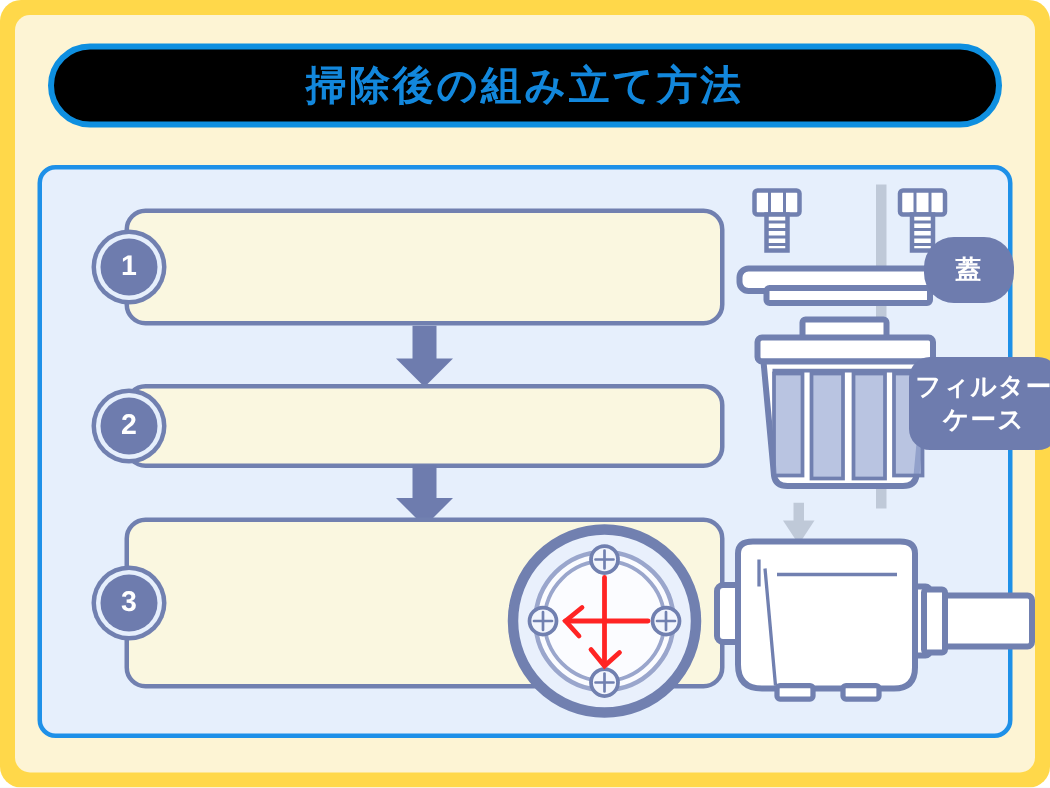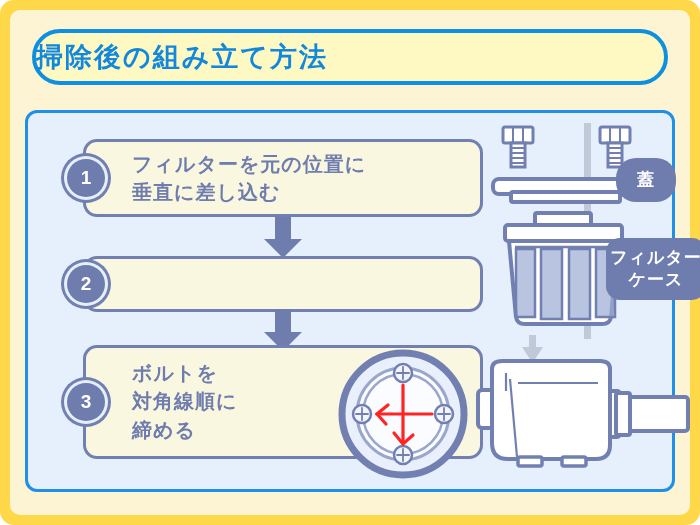--- a/index.html
+++ b/index.html
@@ -33,25 +33,26 @@
   }
 
   
   .title-pill {
     position: absolute;
     left: 32px;
     top: 29px;
     width: 636px;
     height: 56px;
     box-sizing: border-box;
-    background: #fef9c3;
+    background: #000000;
     border: 4px solid #0E8FE0;
     border-radius: 28px;
     display: flex;
     align-items: center;
+    justify-content: center;
   }
   .title-text {
     color: #1287DC;
     font-size: 27px;
     font-weight: bold;
     letter-spacing: 2px;
     line-height: 1;
   }
 
   
@@ -153,41 +154,36 @@
   <div class="inner-bg"></div>
 
   <div class="title-pill">
     <div class="title-text">掃除後の組み立て方法</div>
   </div>
 
   <div class="panel">
 
     <div class="step-box" id="step-1">
       <div class="badge">1</div>
-      <div class="step-text">フィルターを元の位置に
-垂直に差し込む</div>
     </div>
 
     <svg class="flow-arrow" id="flow-arrow-1" viewBox="0 0 40 42">
       <path d="M12 0 H28 V22 H39 L20 41 L1 22 H12 Z" fill="#6E7CAE"></path>
     </svg>
 
     <div class="step-box" id="step-2">
       <div class="badge">2</div>
     </div>
 
     <svg class="flow-arrow" id="flow-arrow-2" viewBox="0 0 40 42">
       <path d="M12 0 H28 V22 H39 L20 41 L1 22 H12 Z" fill="#6E7CAE"></path>
     </svg>
 
     <div class="step-box" id="step-3">
       <div class="badge">3</div>
-      <div class="step-text">ボルトを
-対角線順に
-締める</div>
     </div>
 
     <svg class="illus" id="illus-bolt-order" viewBox="0 0 134 134">
 
       <circle cx="67" cy="67" r="61" fill="#E9F0FC" stroke="#7180B0" stroke-width="7"></circle>
 
       <circle cx="67" cy="67" r="46" fill="#FBFCFF" stroke="#9AA6CC" stroke-width="3"></circle>
       <circle cx="67" cy="67" r="40" fill="#FBFCFF" stroke="#9AA6CC" stroke-width="2.5"></circle>
 
       <g stroke="#7180B0" stroke-width="2.5" fill="#F2F5FD">

